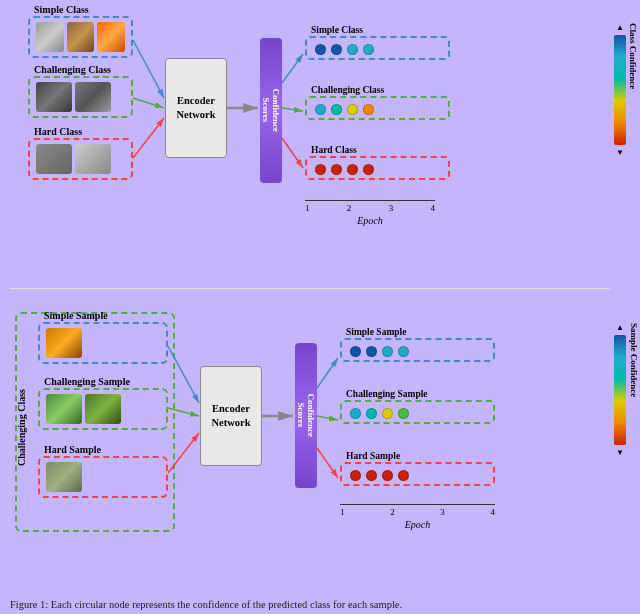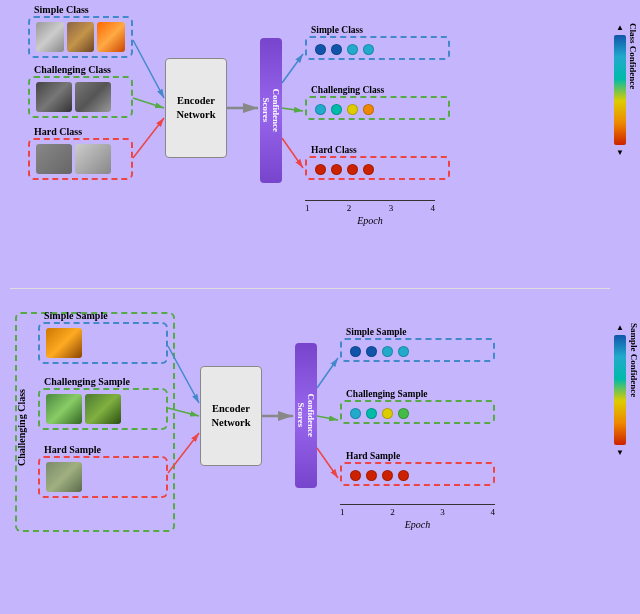--- a/index.html
+++ b/index.html
@@ -476,14 +476,17 @@
       <line x1="158" y1="165" x2="189" y2="125" stroke="#ee4444" stroke-width="1.5" marker-end="url(#arrowhead-red-b)"></line>
 
       <line x1="252" y1="108" x2="283" y2="108" stroke="#888" stroke-width="2.5" marker-end="url(#arrowhead-gray-b)"></line>
 
       <line x1="307" y1="80" x2="328" y2="50" stroke="#4488cc" stroke-width="1.5" marker-end="url(#arrowhead-blue2-b)"></line>
       <line x1="307" y1="108" x2="328" y2="112" stroke="#55aa44" stroke-width="1.5" marker-end="url(#arrowhead-green2-b)"></line>
       <line x1="307" y1="140" x2="328" y2="170" stroke="#ee4444" stroke-width="1.5" marker-end="url(#arrowhead-red2-b)"></line>
     </svg>
   </div>
 
+  <div class="caption">
+    <span>Figure 1: Each circular node represents the confidence of the predicted class for each sample.</span>
+  </div>
 
 </div>
 
 </body></html>

